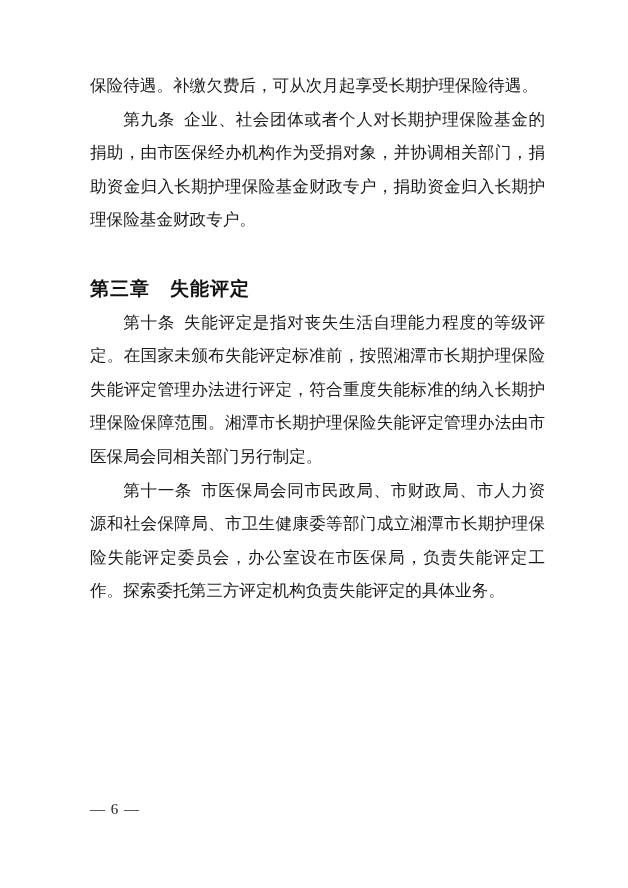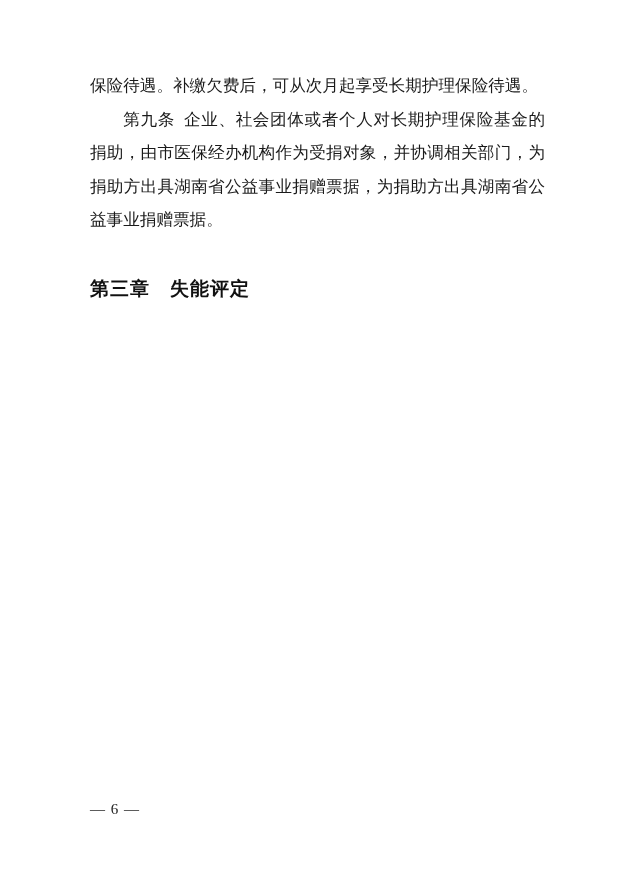--- a/index.html
+++ b/index.html
@@ -60,23 +60,25 @@
   }
 </style>
 </head>
 <body>
 
 <div class="page">
   <div class="text-block">
 
     <p class="para no-indent"><span>保险待遇。补缴欠费后，可从次月起享受长期护理保险待遇。</span></p>
 
-    <p class="para"><span class="term">第九条</span><span>企业、社会团体或者个人对长期护理保险基金的捐助，由市医保经办机构作为受捐对象，并协调相关部门，为捐助方出具湖南省公益事业捐赠票据，为捐助方出具湖南省公益事业捐赠票据。</span></p>
+    <p class="para"><span class="term">第九条</span><span>企业、社会团体或者个人对长期护理保险基金的捐助，由市医保经办机构作为受捐对象，并协调相关部门，捐助资金归入长期护理保险基金财政专户，捐助资金归入长期护理保险基金财政专户。</span></p>
 
     <h2 class="chapter">第三章　失能评定</h2>
 
+    <p class="para"><span class="term">第十条</span><span>失能评定是指对丧失生活自理能力程度的等级评定。在国家未颁布失能评定标准前，按照湘潭市长期护理保险失能评定管理办法进行评定，符合重度失能标准的纳入长期护理保险保障范围。湘潭市长期护理保险失能评定管理办法由市医保局会同相关部门另行制定。</span></p>
 
+    <p class="para"><span class="term">第十一条</span><span>市医保局会同市民政局、市财政局、市人力资源和社会保障局、市卫生健康委等部门成立湘潭市长期护理保险失能评定委员会，办公室设在市医保局，负责失能评定工作。探索委托第三方评定机构负责失能评定的具体业务。</span></p>
 
 
   </div>
 
   <div class="page-number">— 6 —</div>
 </div>
 
 </body></html>

